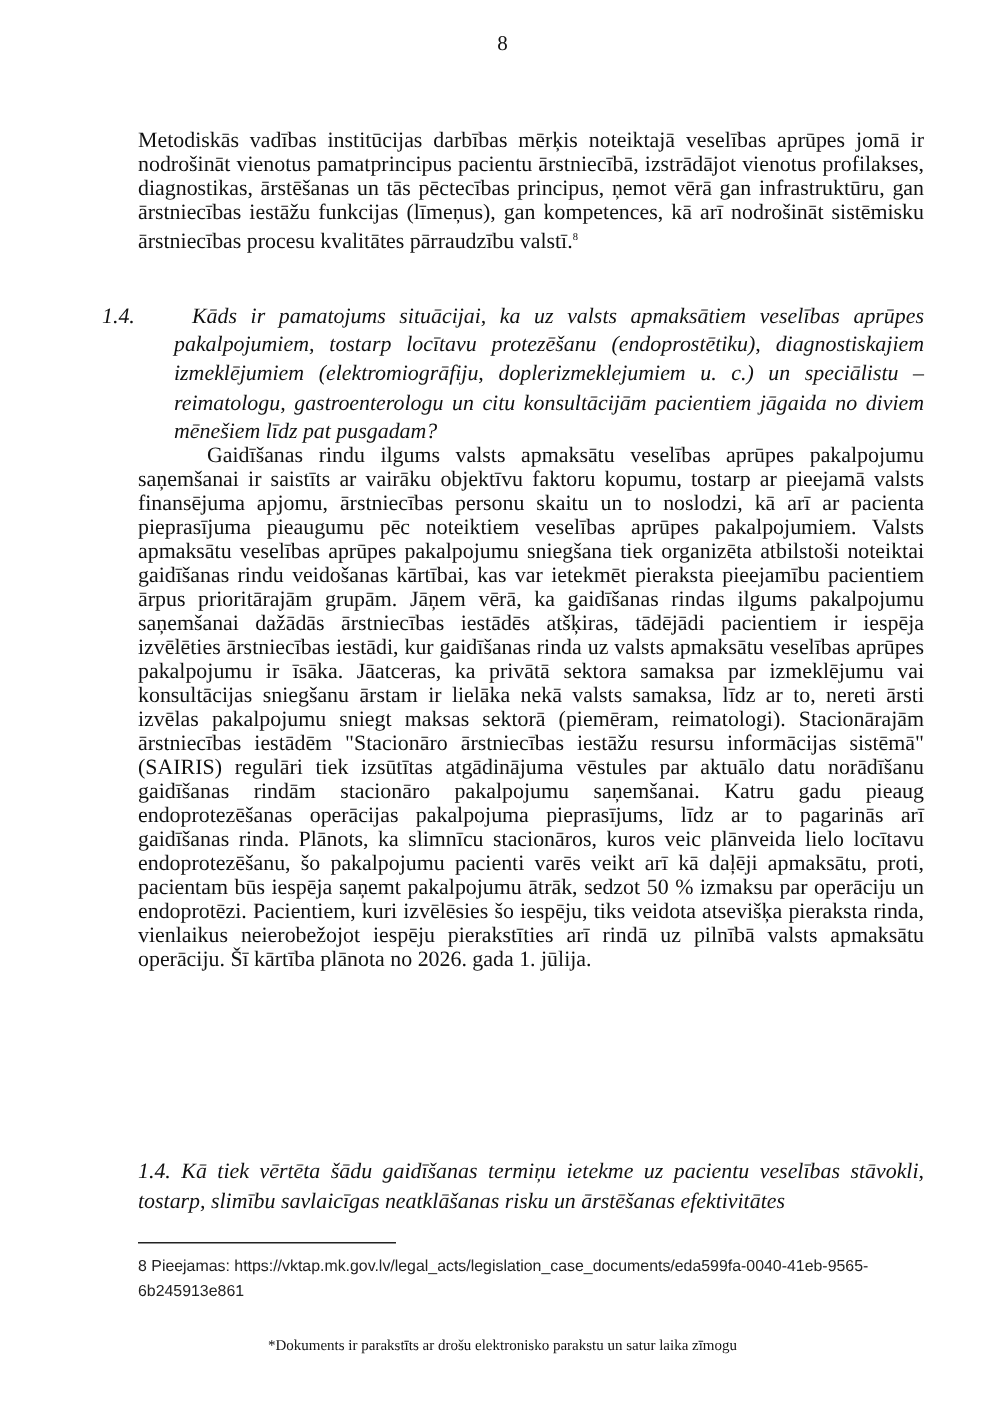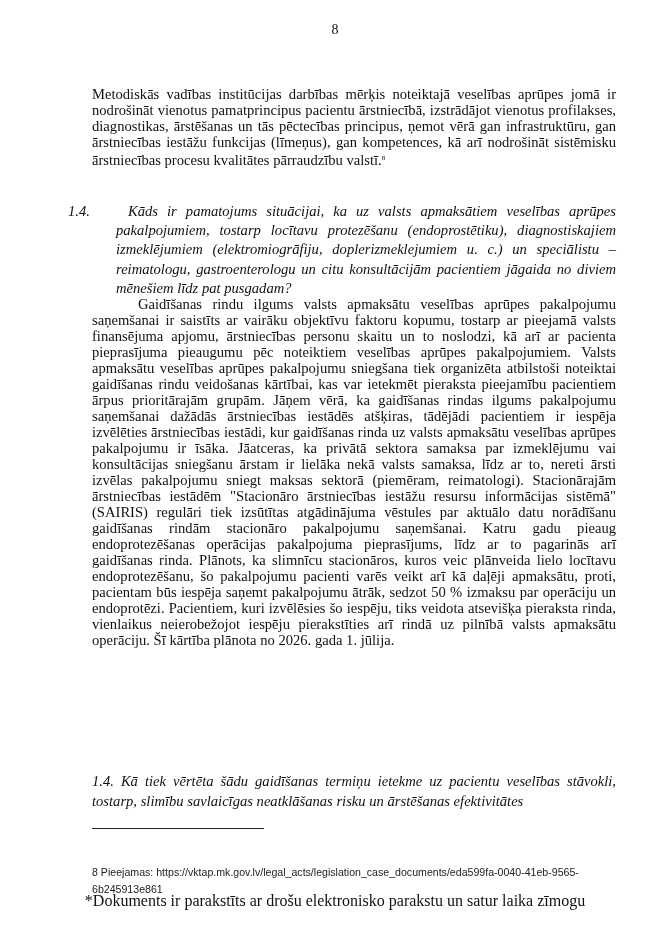--- a/index.html
+++ b/index.html
@@ -28,25 +28,25 @@
   .q23 {
     position: absolute; top: 772px; left: 92px; width: 524px;
     font-style: italic; font-size: 14.6px; line-height: 19.5px; text-align: justify;
   }
   .fn-rule {
     position: absolute; top: 828px; left: 92px; width: 172px; height: 0;
     border-top: 1px solid #222;
   }
   .footnote {
     position: absolute; top: 836px; left: 92px; width: 520px;
-    font-family: "Liberation Sans", sans-serif; font-size: 10.6px; line-height: 17px; color: #222; margin-top: 28px;
+    font-family: "Liberation Sans", sans-serif; font-size: 10.6px; line-height: 17px; color: #222;
   }
   .stamp {
     position: absolute; top: 892px; left: 0; width: 670px; text-align: center;
-    font-size: 16px;
+    font-size: 10px;
   }
 </style>
 </head>
 <body>
 
 <div class="page-number">8</div>
 
 <div class="body-text p1"><span>Metodiskās vadības institūcijas darbības mērķis noteiktajā veselības aprūpes jomā ir nodrošināt vienotus  pamatprincipus pacientu ārstniecībā, izstrādājot vienotus profilakses, diagnostikas, ārstēšanas un tās pēctecības principus, ņemot vērā gan infrastruktūru, gan ārstniecības iestāžu funkcijas (līmeņus), gan kompetences,  kā arī nodrošināt sistēmisku ārstniecības procesu kvalitātes pārraudzību valstī.</span><sup>8</sup></div>
 
 <div class="q22">

